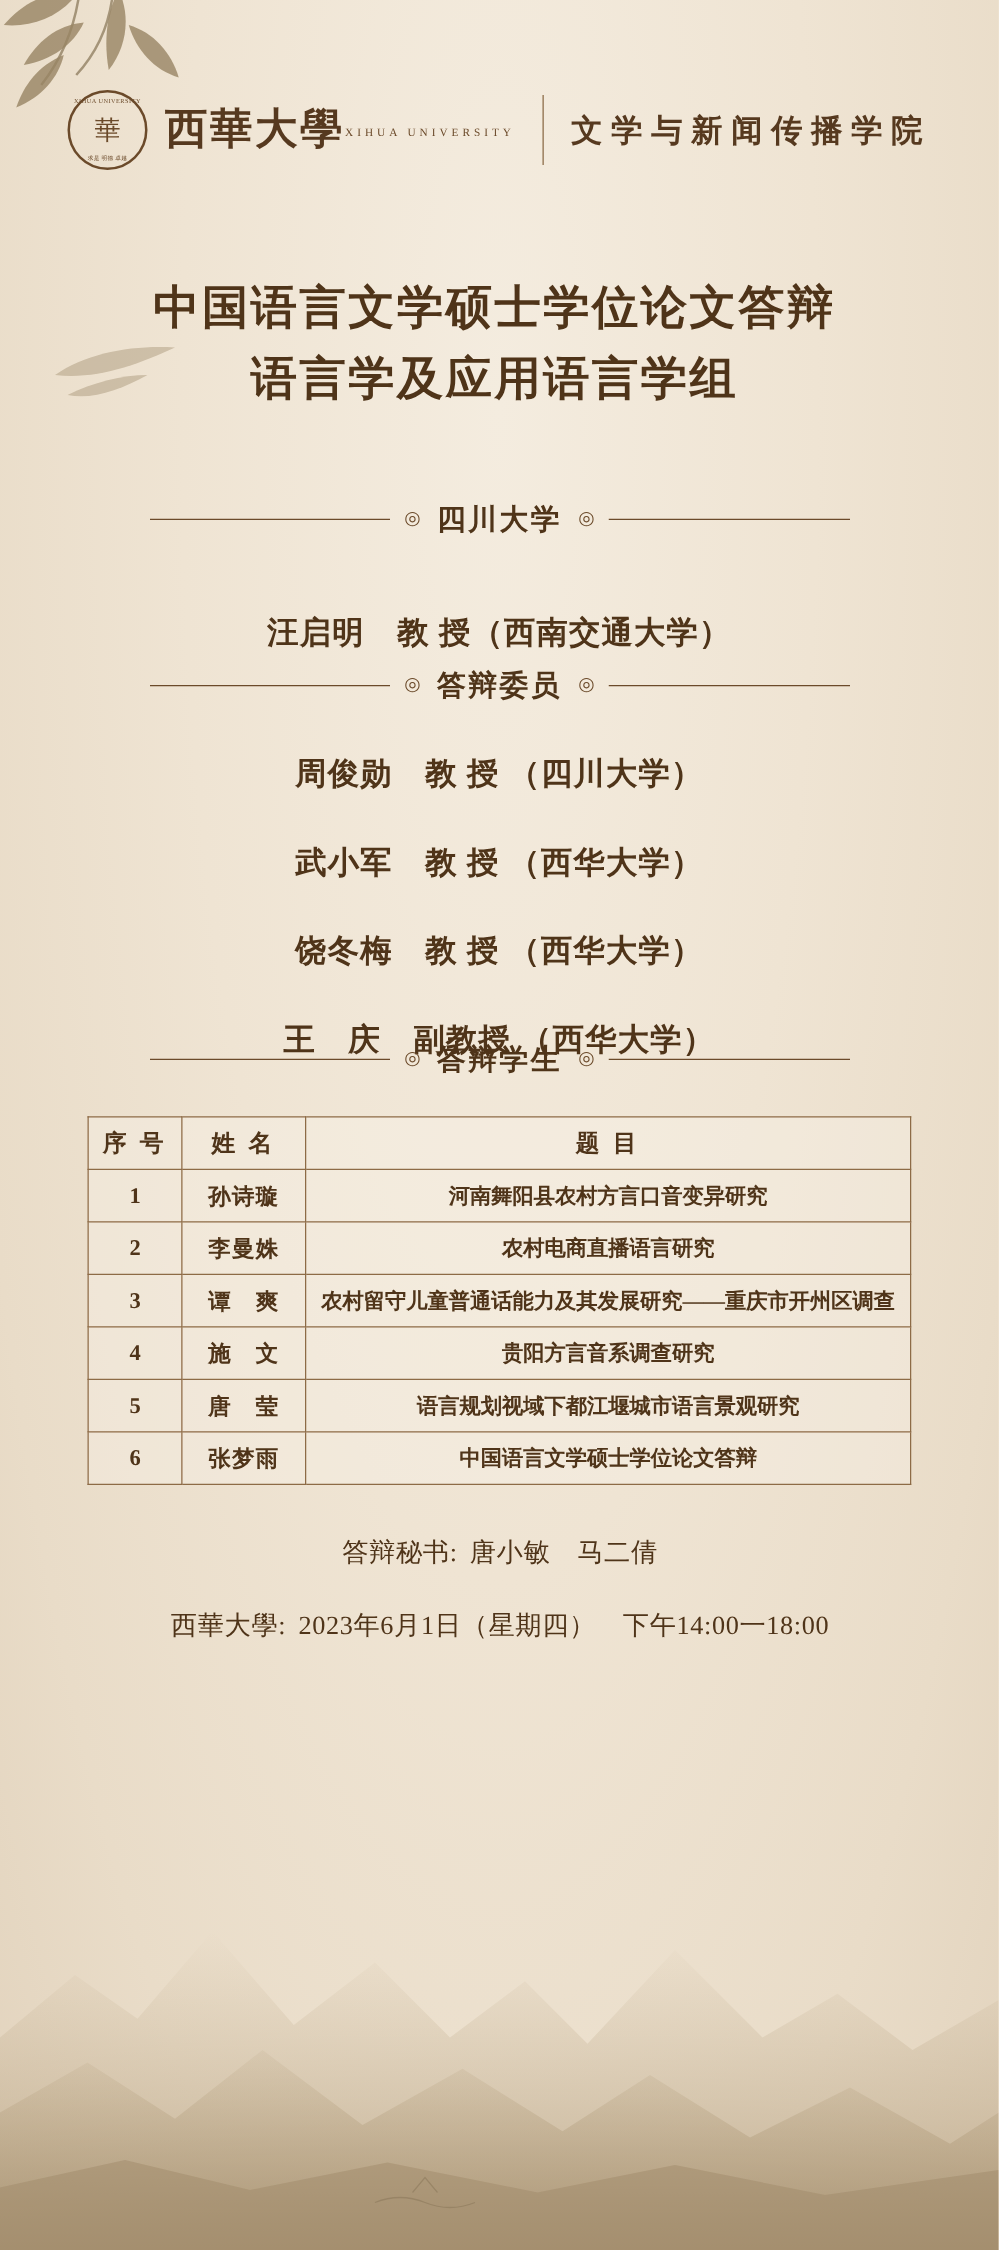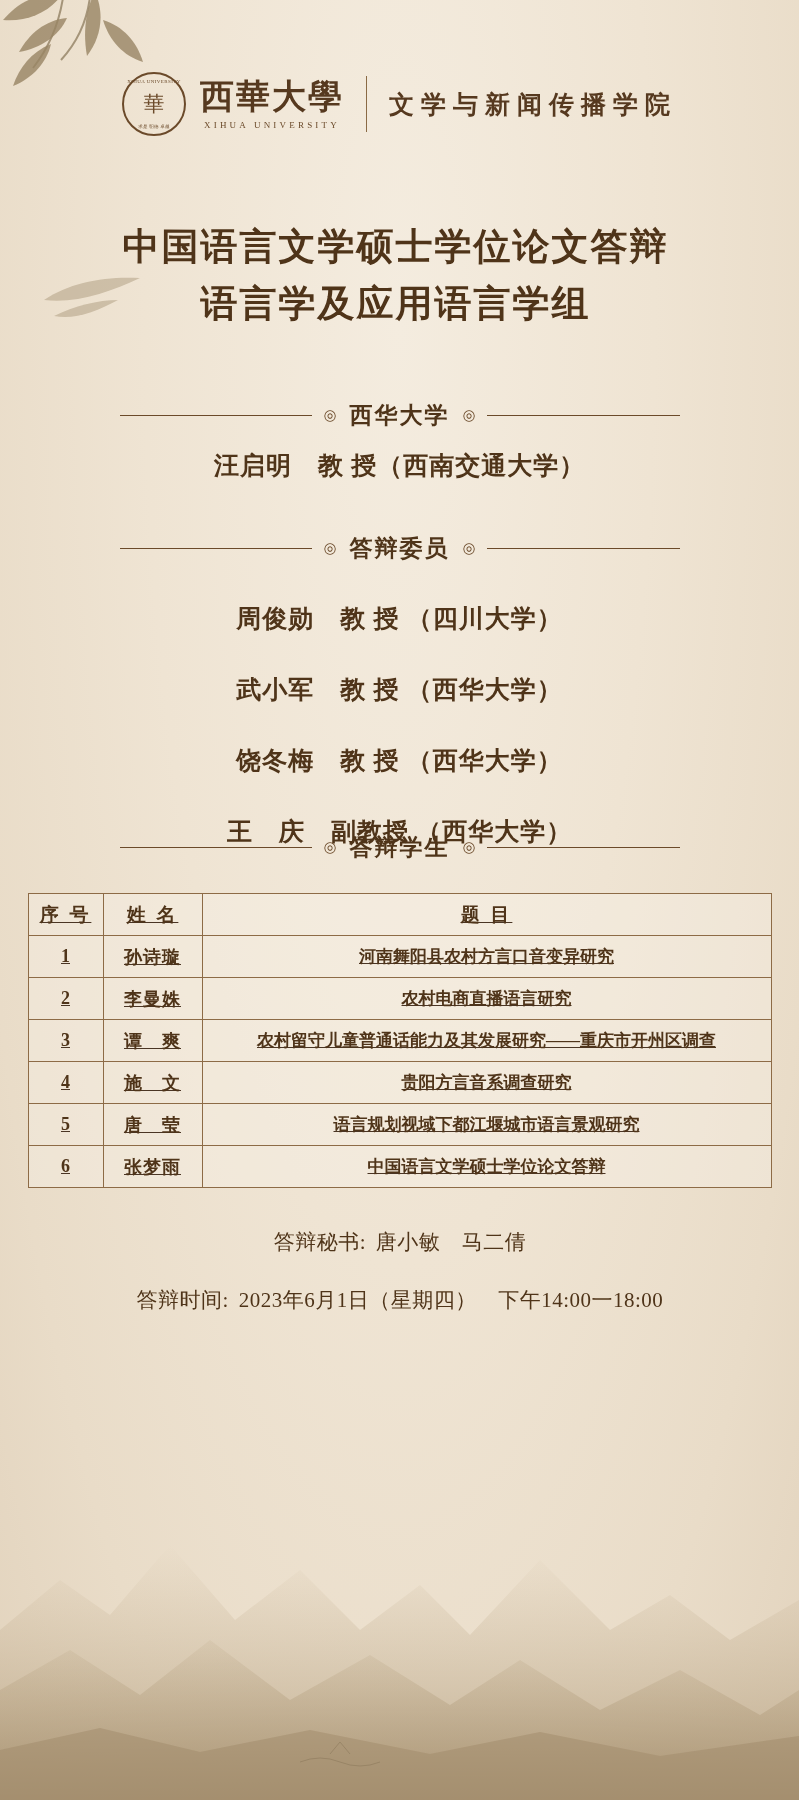--- a/index.html
+++ b/index.html
@@ -98,21 +98,21 @@
     left: 0;
     width: 100%;
     text-align: center;
     font-size: 4.5px;
     letter-spacing: .3px;
     color: #6b4a2a;
   }
   .uni-name {
     margin-left: 14px;
     display: flex;
-    flex-direction: column;
+    flex-direction: row;
     align-items: center;
     justify-content: center;
   }
   .uni-cn {
     font-size: 34px;
     font-weight: bold;
     letter-spacing: 2px;
     color: #56391f;
     line-height: 1.1;
     font-family: "Liberation Serif", "DejaVu Serif", serif;
@@ -188,43 +188,42 @@
     white-space: nowrap;
     padding: 0 2px;
   }
 
   .chair-block { position: absolute; top: 400px; left: 0; width: 799px; }
   .chair-name {
     text-align: center;
     font-size: 25px;
     font-weight: bold;
     color: #4f3419;
-    margin-top: 18px;
+    margin-top: 58px;
     letter-spacing: 1px;
   }
 
   .members-block { position: absolute; top: 533px; left: 0; width: 799px; }
   .member-row {
     text-align: center;
     font-size: 25px;
     font-weight: bold;
     color: #4f3419;
     margin-top: 38px;
     letter-spacing: 1px;
   }
 
   .students-block { position: absolute; top: 832px; left: 0; width: 799px; }
 
   
   .stu-table {
     margin: 30px auto 0;
     border-collapse: collapse;
-    width: 744px;
+    width: 659px;
     background: rgba(250,244,234,.35);
-    text-decoration: underline;
   }
   .stu-table th, .stu-table td {
     border: 1px solid #8d6b46;
     color: #4f3419;
     font-weight: bold;
     text-align: center;
     height: 39px;
     font-size: 17px;
   }
   .stu-table th { font-size: 19px; letter-spacing: 3px; }
@@ -294,21 +293,21 @@
 
   <div class="title-block">
     <div class="title-1">中国语言文学硕士学位论文答辩</div>
     <div class="title-2">语言学及应用语言学组</div>
   </div>
 
   <div class="chair-block">
     <div class="section-head">
       <div class="rule"></div>
       <div class="diamond">◎</div>
-      <div class="sh-text">西华大学</div>
+      <div class="sh-text">四川大学</div>
       <div class="diamond">◎</div>
       <div class="rule"></div>
     </div>
     <div class="chair-name">汪启明　教 授（西南交通大学）</div>
   </div>
 
   <div class="members-block">
     <div class="section-head">
       <div class="rule"></div>
       <div class="diamond">◎</div>
@@ -373,21 +372,21 @@
       </tbody>
     </table>
   </div>
 
   <div class="info-block">
     <div class="info-line">
       <span class="label">答辩秘书:</span>
       <span>唐小敏　马二倩</span>
     </div>
     <div class="info-line">
-      <span class="label">答辩时间:</span>
+      <span class="label">西華大學:</span>
       <span>2023年6月1日（星期四）　下午14:00一18:00</span>
     </div>
   </div>
 
   <svg class="mountains" viewBox="0 0 799 470" preserveAspectRatio="none">
     <defs>
       <linearGradient id="mg" x1="0" y1="0" x2="0" y2="1">
         <stop offset="0%" stop-color="#c9b698" stop-opacity="0"></stop>
         <stop offset="100%" stop-color="#b5a183" stop-opacity="0.85"></stop>
       </linearGradient>

